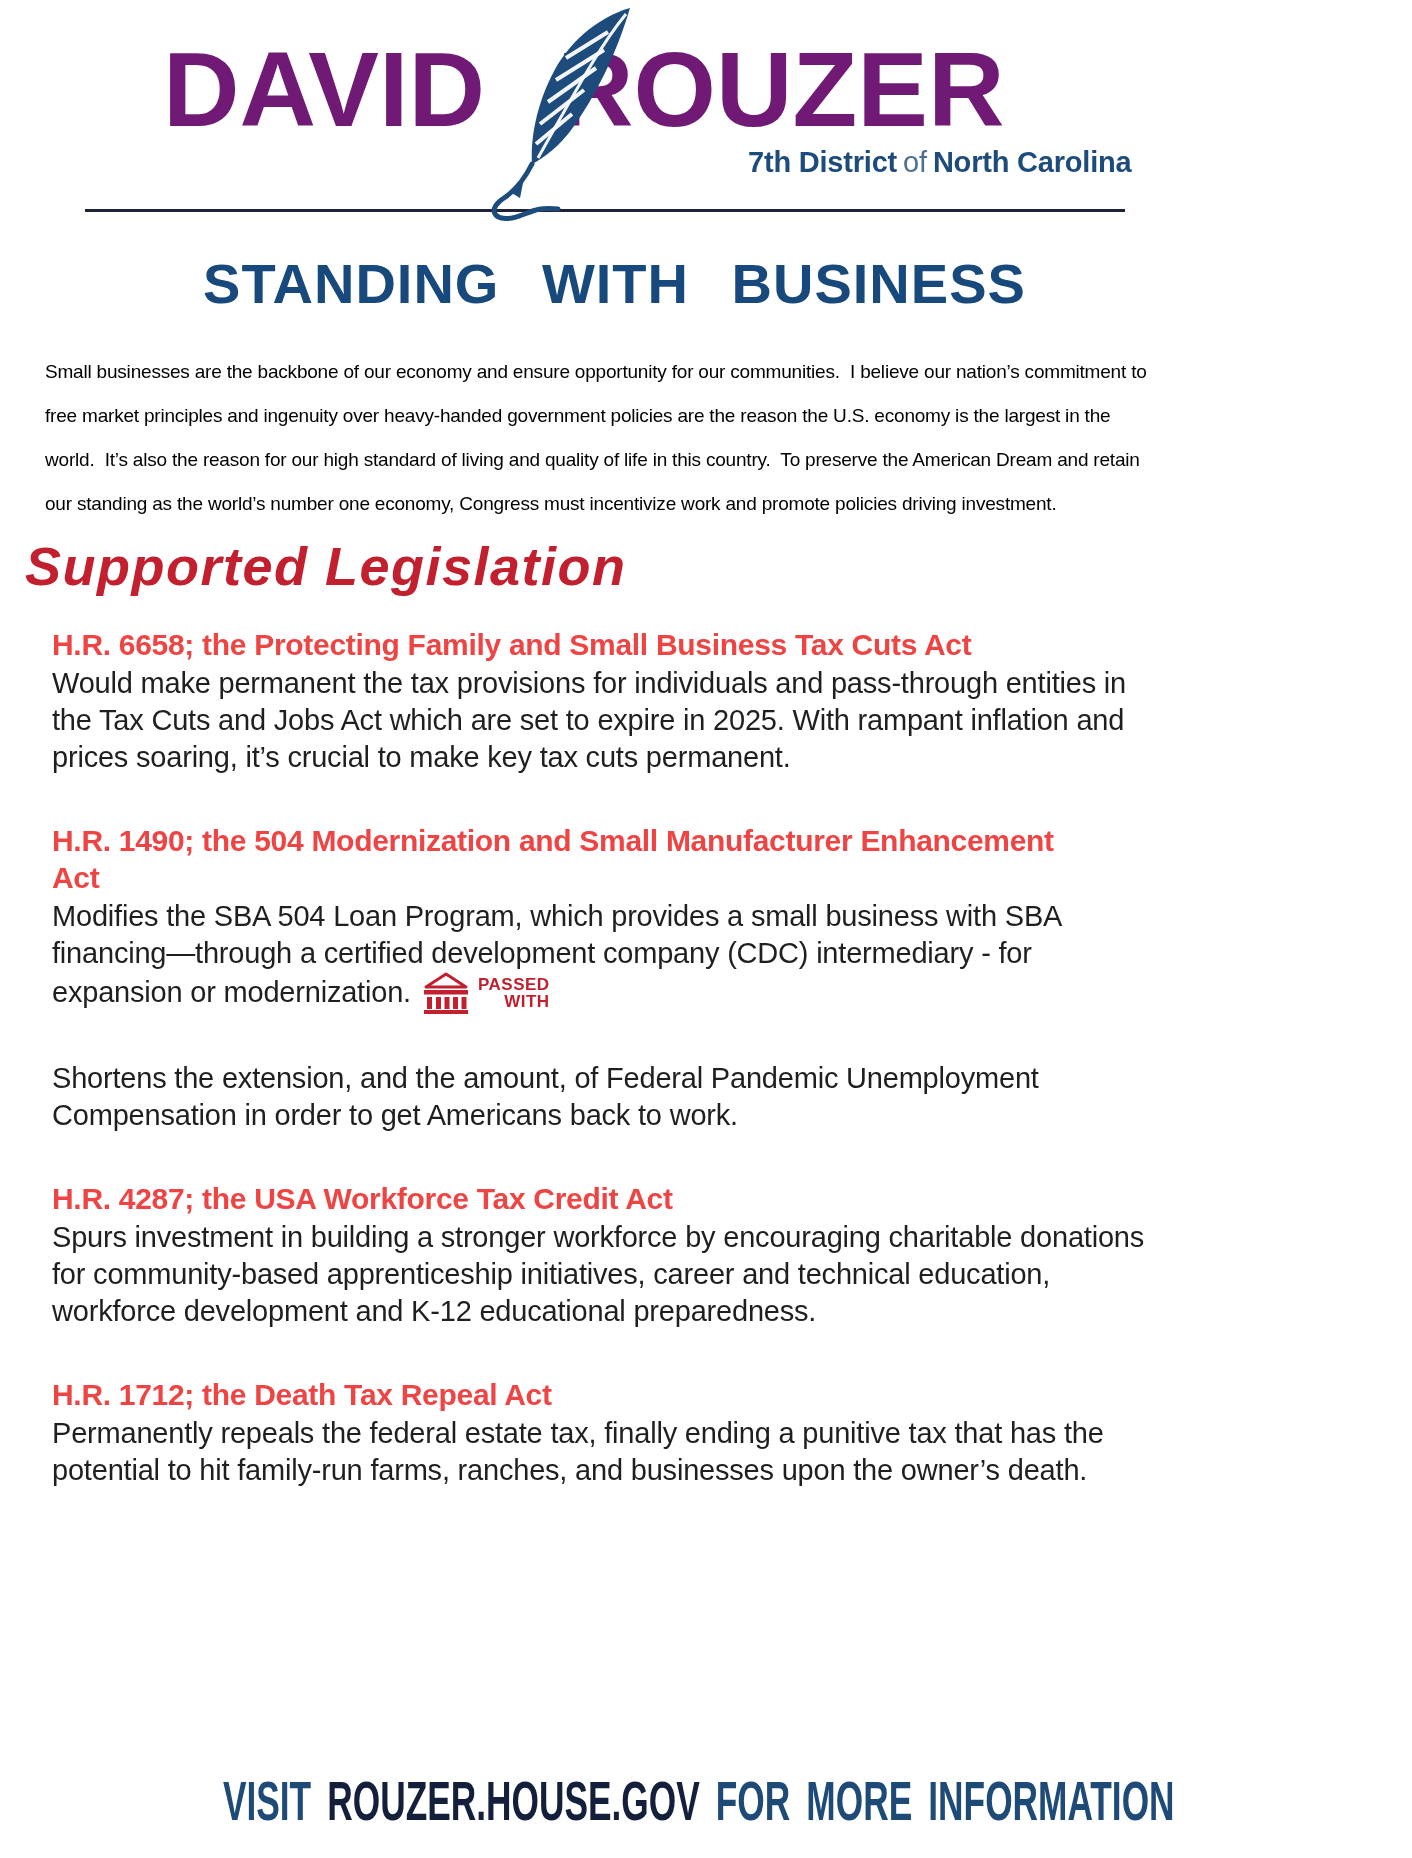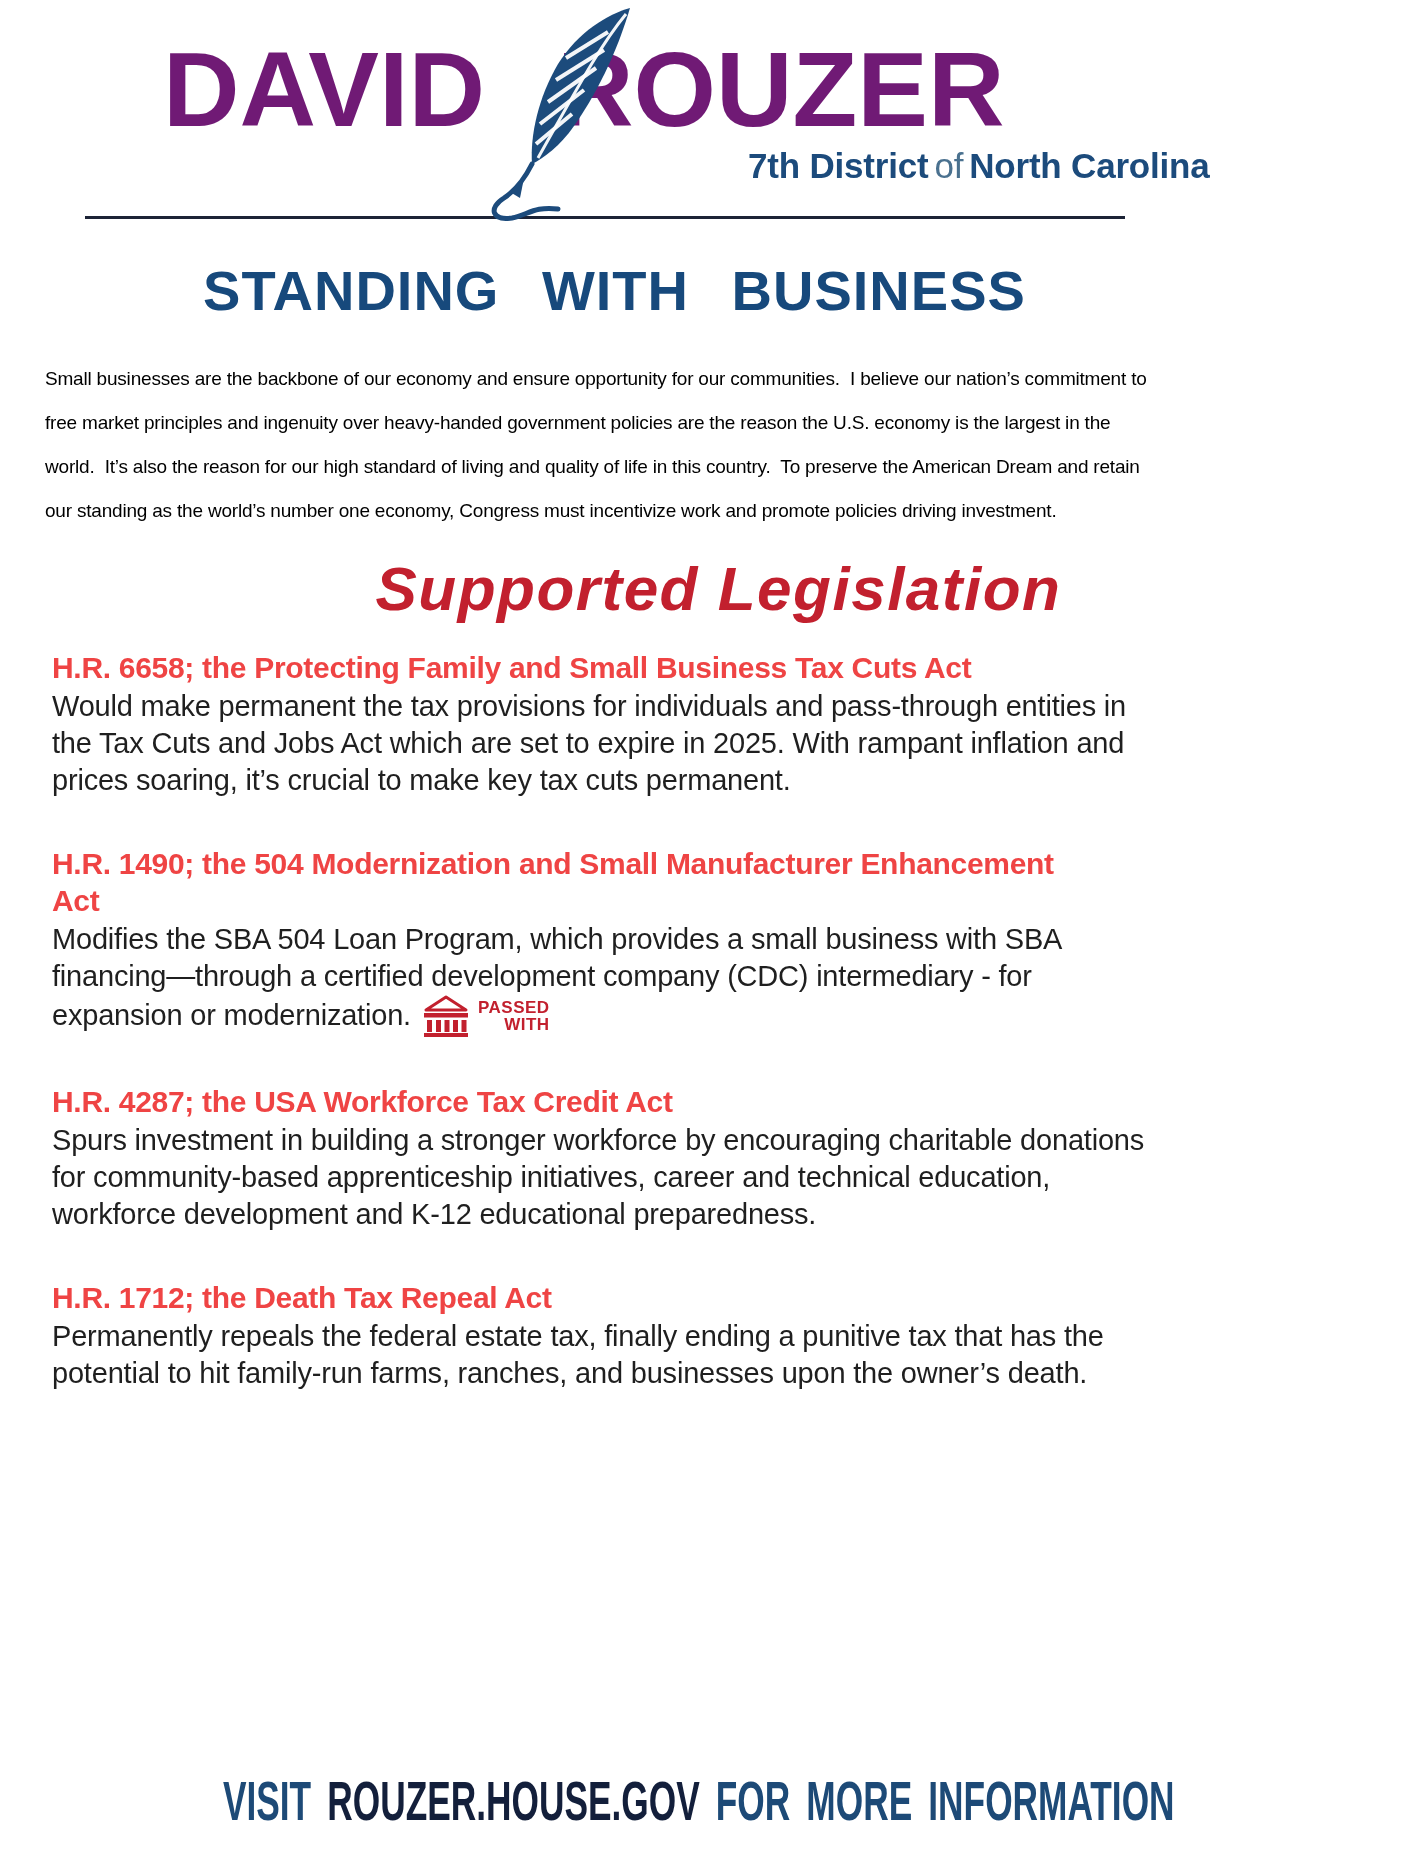--- a/index.html
+++ b/index.html
@@ -7,32 +7,32 @@
     position:relative; width:1412px; height:1858px; background:#ffffff;
     font-family:"Liberation Sans", sans-serif; overflow:hidden;
     color:#1d1c1a;
   }
   
   .header { position:relative; padding:34px 0 0 163px; }
   .eyebrow { color:#1c4b7c; font-weight:bold; font-size:31px; line-height:36px; letter-spacing:.5px; }
   .name-row { position:relative; white-space:nowrap; font-weight:bold; font-size:106px; line-height:110px; color:#701a75; z-index:1; }
   .name-gap { display:inline-block; width:72px; }
   .quill { position:absolute; left:480px; top:6px; z-index:3; }
-  .district { margin:2px 0 0 585px; font-size:35px; font-weight:bold; color:#1c4b7c; letter-spacing:-.2px; }
+  .district { margin:2px 0 0 585px; font-size:29px; font-weight:bold; color:#1c4b7c; letter-spacing:-.2px; }
   .district .of { font-weight:normal; color:#4a718f; padding:0 6px; }
   
   .rule { height:0; border:none; border-top:3px solid #1c2336; margin:30px 0 0 85px; width:1040px; }
   .title { margin:42px 0 0 12px; width:1205px; text-align:center; color:#17497c;
            font-size:56px; line-height:60px; font-weight:bold; letter-spacing:1px; word-spacing:26px; }
   
   .intro { margin:36px 0 0 45px; width:1108px; font-size:19px; line-height:44px;
            letter-spacing:-.2px; color:#000000; white-space:pre-wrap; }
   
-  .supported { margin:24px 0 0 25px; color:#c2202e; font-size:62px; line-height:64px;
-               font-style:italic; font-weight:bold; letter-spacing:1.5px;text-align:center; }
+  .supported { margin:8px 0 0 25px; color:#c2202e; font-size:54px; line-height:64px;
+               font-style:italic; font-weight:bold; letter-spacing:1.5px; }
   
   .bills { margin:28px 0 0 52px; width:1095px; }
   .bill { margin:0 0 46px 0; }
   .bill h3 { margin:0; font-size:30px; line-height:37px; font-weight:bold; color:#ef4444;
              letter-spacing:-.3px; white-space:nowrap; }
   .bill h3.wrap { white-space:normal; max-width:1010px; }
   .bill p { margin:2px 0 0 0; font-size:29px; line-height:37px; color:#1f1f1f; letter-spacing:-.2px; }
   
   .passed-badge { display:inline-flex; align-items:center; gap:9px; margin-left:12px; vertical-align:-12px;text-align:right; }
   .badge-text { color:#c2202e; font-weight:bold; font-size:17px; line-height:17px; letter-spacing:.5px; }
@@ -95,20 +95,21 @@
             <rect x="21.5" y="25" width="5" height="12" fill="#c2202e"></rect>
             <rect x="30" y="25" width="5" height="12" fill="#c2202e"></rect>
             <rect x="38.5" y="25" width="5" height="12" fill="#c2202e"></rect>
             <rect x="1" y="38" width="44" height="4" fill="#c2202e"></rect>
           </svg>
           <span class="badge-text"><span>PASSED</span><br><span class="l2">WITH</span></span>
       </span></p>
     </article>
 
     <article class="bill">
+      <p>Shortens the extension, and the amount, of Federal Pandemic Unemployment Compensation in order to get Americans back to work.</p>
     </article>
 
     <article class="bill">
       <h3>H.R. 4287; the USA Workforce Tax Credit Act</h3>
       <p>Spurs investment in building a stronger workforce by encouraging charitable donations for community-based apprenticeship initiatives, career and technical education, workforce development and K-12 educational preparedness.</p>
     </article>
 
     <article class="bill">
       <h3>H.R. 1712; the Death Tax Repeal Act</h3>
       <p>Permanently repeals the federal estate tax, finally ending a punitive tax that has the potential to hit family-run farms, ranches, and businesses upon the owner’s death.</p>

